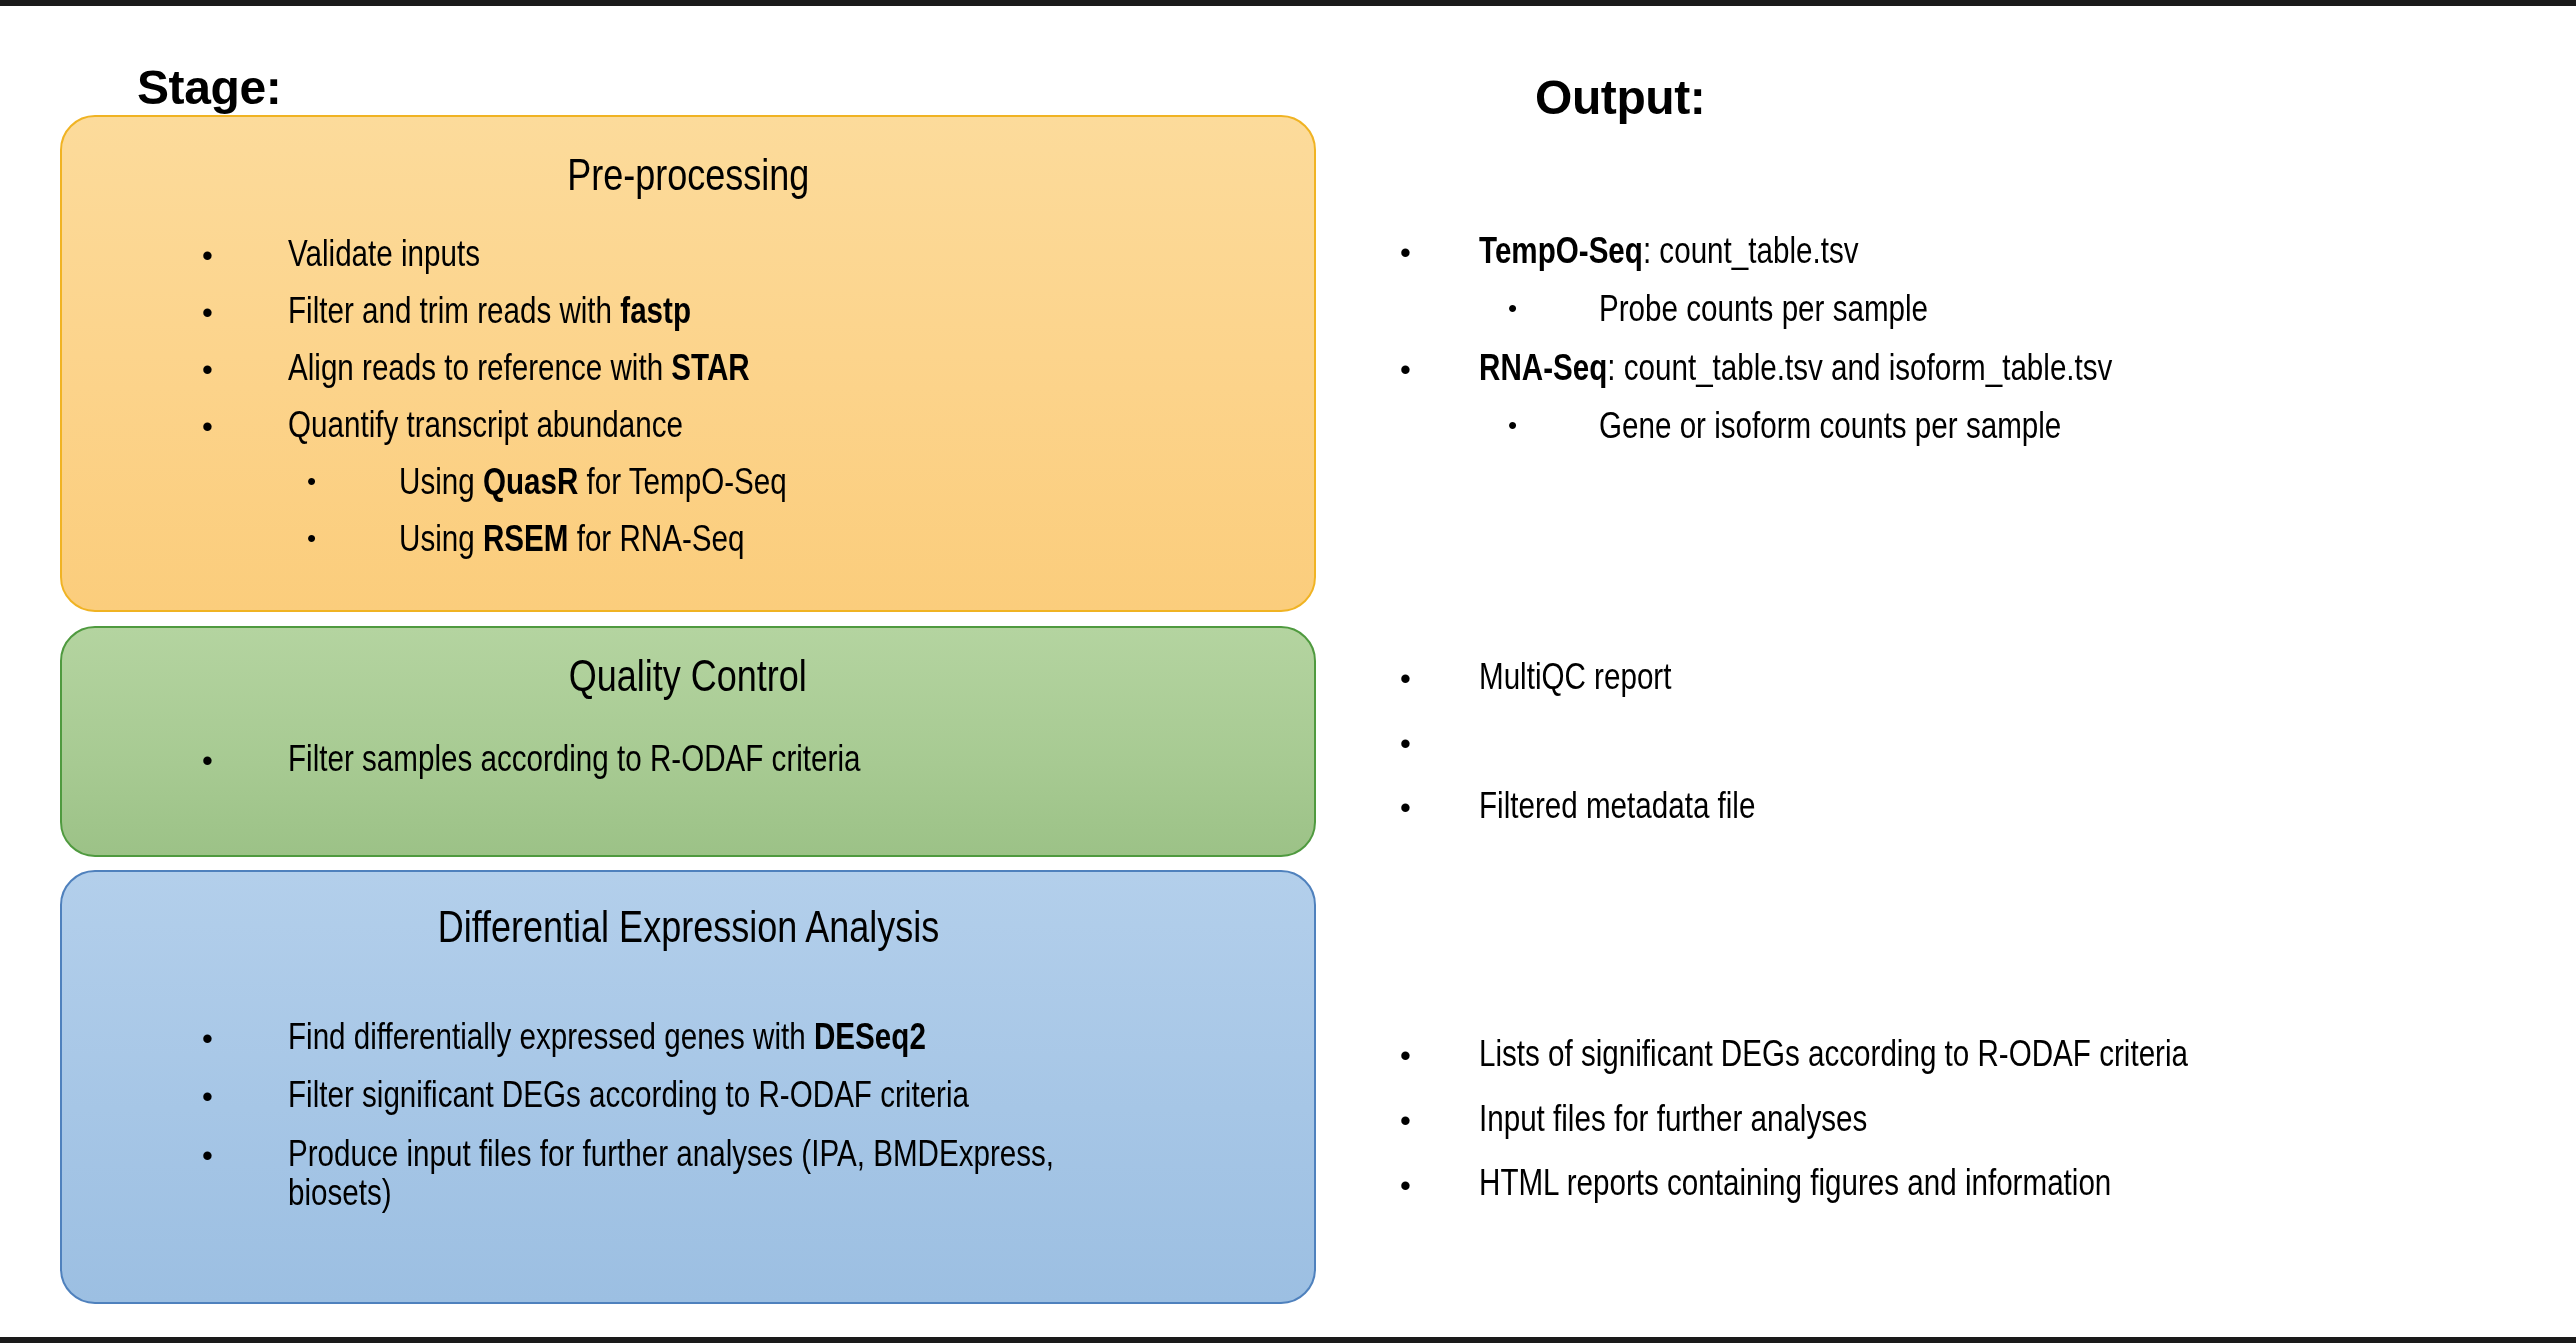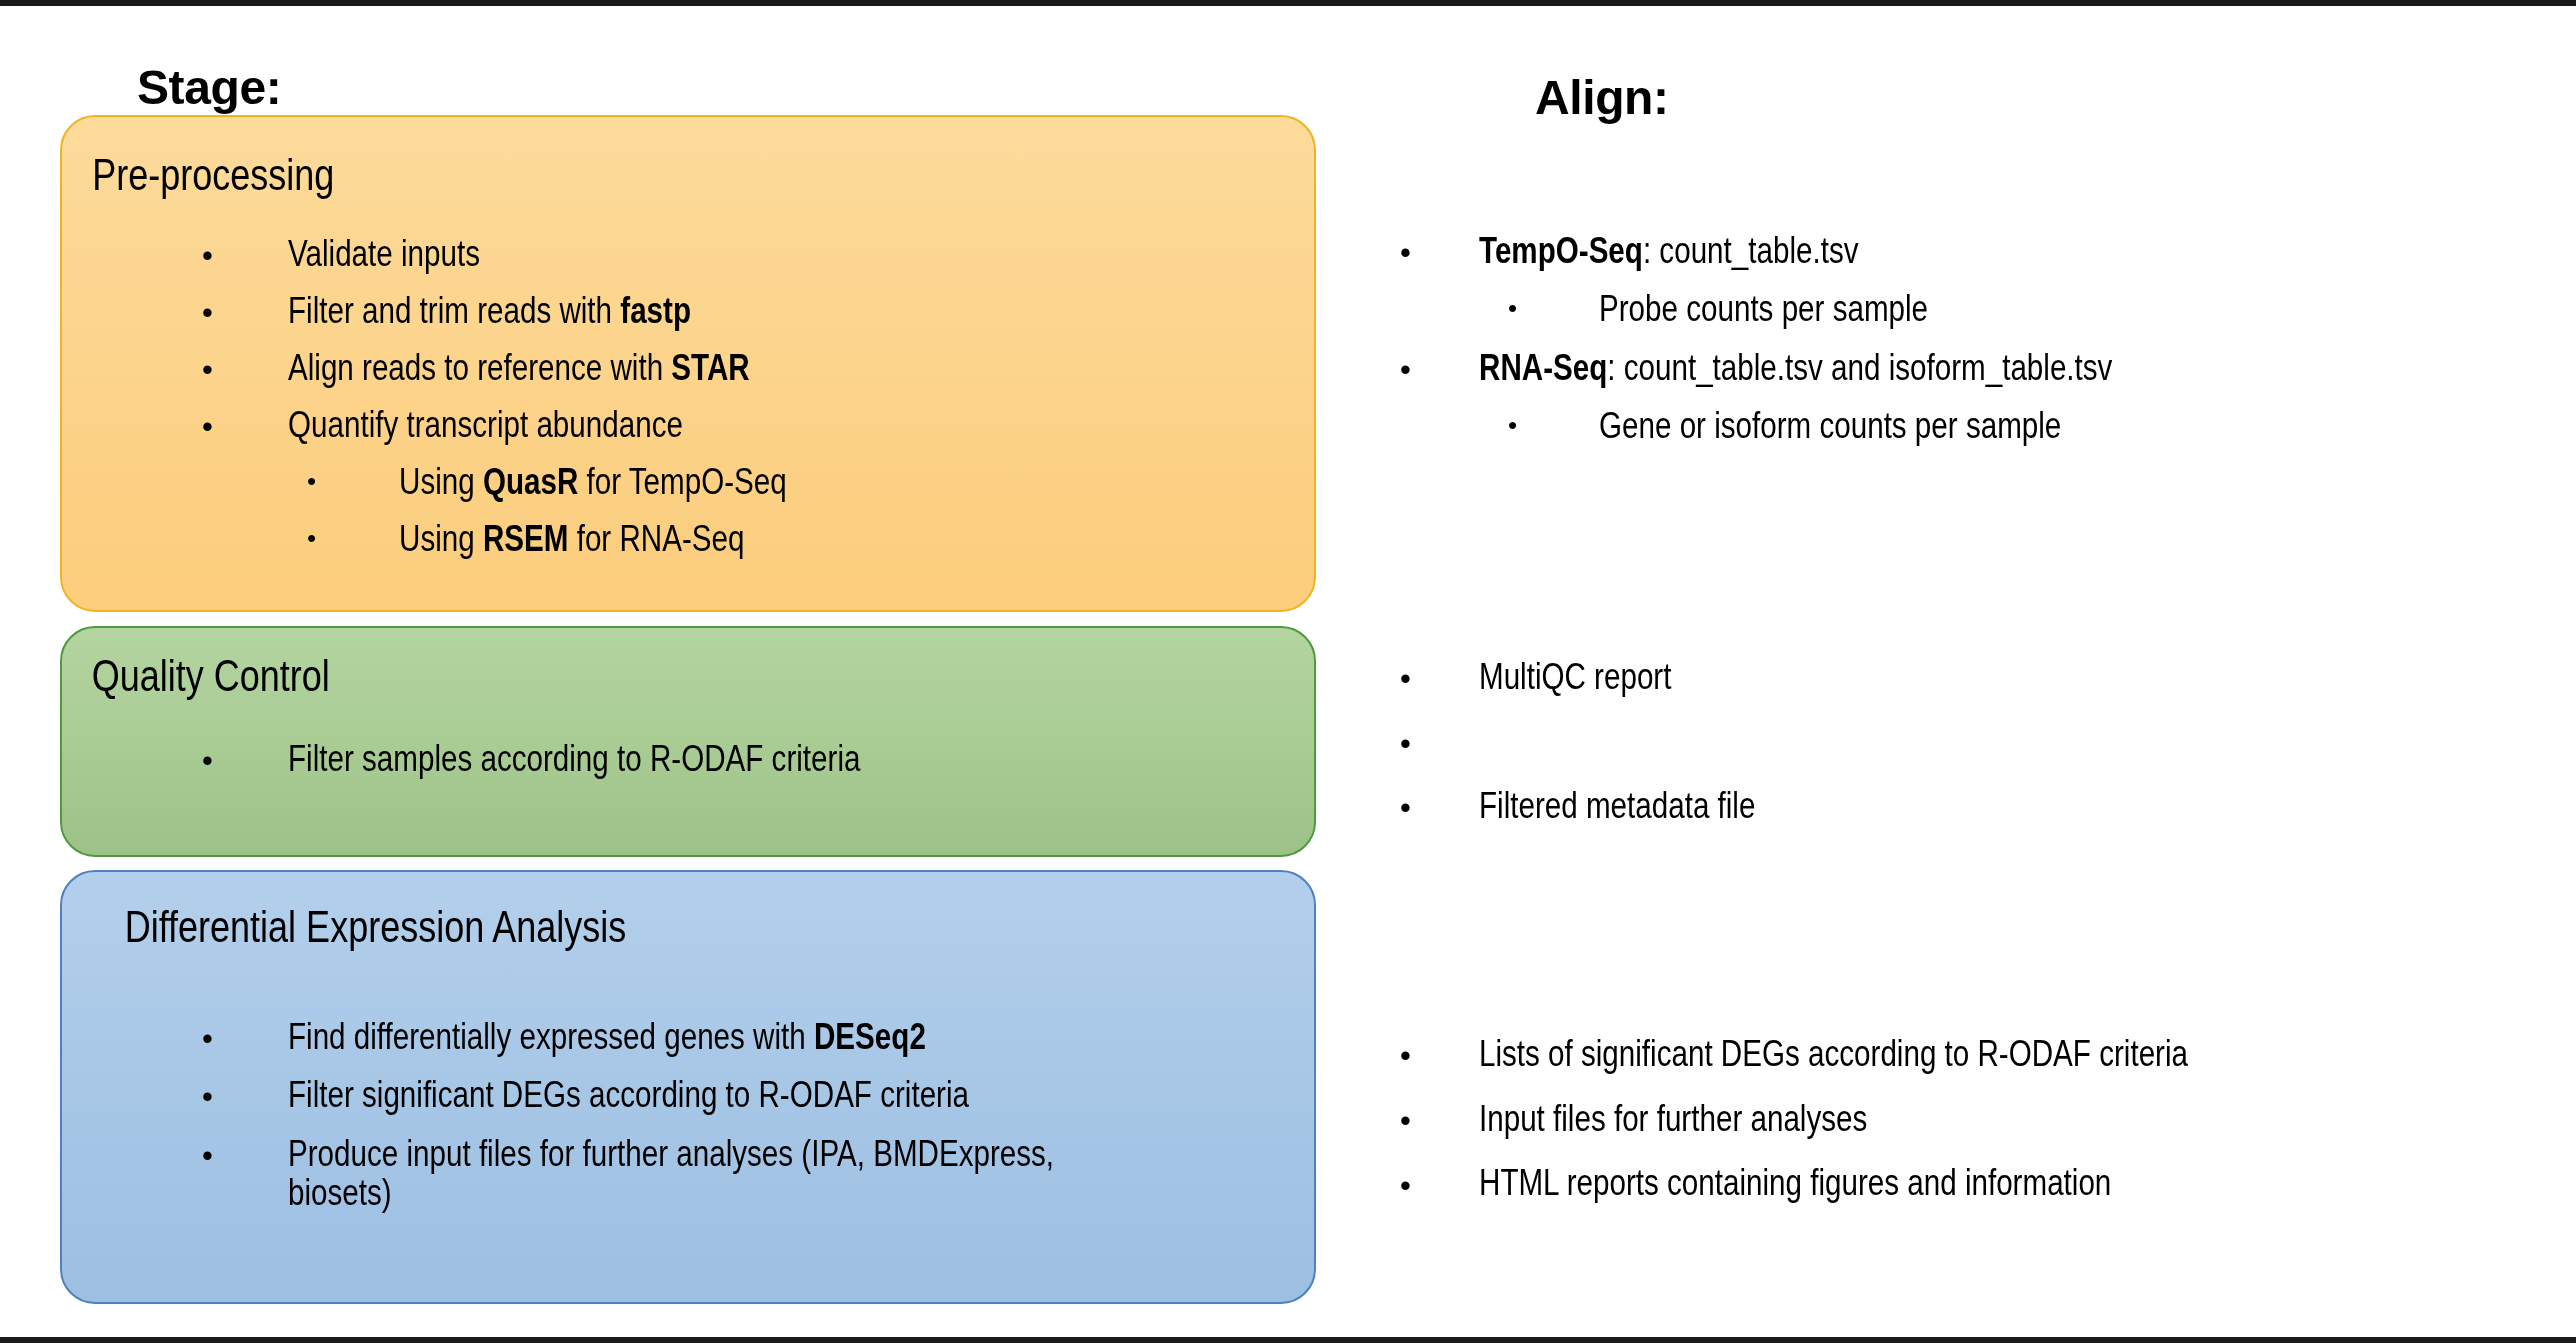--- a/index.html
+++ b/index.html
@@ -37,21 +37,21 @@
     background:linear-gradient(180deg,#b4d4a0 0%,#a7ca92 60%,#9cc287 100%);
     border:2.3px solid #4f9a3f;
   }
   .stage-box.blue{
     top:870px;height:434px;
     background:linear-gradient(180deg,#b3cfeb 0%,#a6c6e6 55%,#9cbfe2 100%);
     border:2.3px solid #4f81bd;
   }
 
   .box-title{
-    position:absolute;left:0;width:100%;
+    position:absolute;left:0;width:100%;text-align:center;
     font-size:45px;line-height:1;white-space:nowrap;
   }
   
   .narrow{
     display:inline-block;transform:scaleX(0.80);transform-origin:left center;
   }
   .box-title .narrow{transform-origin:center center;}
 
   .orange .box-title{top:35px;}
   .green  .box-title{top:24.6px;}
@@ -132,21 +132,21 @@
       <span class="bdot lvl1-dot" style="top:209px">•</span>
       <span class="btext lvl1-txt" style="top:203px"><span class="narrow">Filter significant DEGs according to R-ODAF criteria</span></span>
 
       <span class="bdot lvl1-dot" style="top:268px">•</span>
       <span class="btext lvl1-txt wrap" style="top:262px;width:831px"><span class="narrow" style="width:1031px">Produce input files for further analyses (IPA, BMDExpress, biosets)</span></span>
     </div>
   </div>
 </div>
 
 <div class="output-col">
-  <div class="col-header output" style="left:150px;top:37px">Align:</div>
+  <div class="col-header output" style="left:150px;top:37px">Output:</div>
 </div>
 
 <div class="blist" style="position:absolute;left:0;top:0;width:2576px;height:1343px;">
 
   <span class="bdot rlvl1-dot" style="top:237px">•</span>
   <span class="btext rlvl1-txt" style="top:231px"><span class="narrow"><b>TempO-Seq</b><span>: count_table.tsv</span></span></span>
 
   <span class="bdot rlvl2-dot" style="top:295px;font-size:26px">•</span>
   <span class="btext rlvl2-txt" style="top:289px"><span class="narrow">Probe counts per sample</span></span>
 

